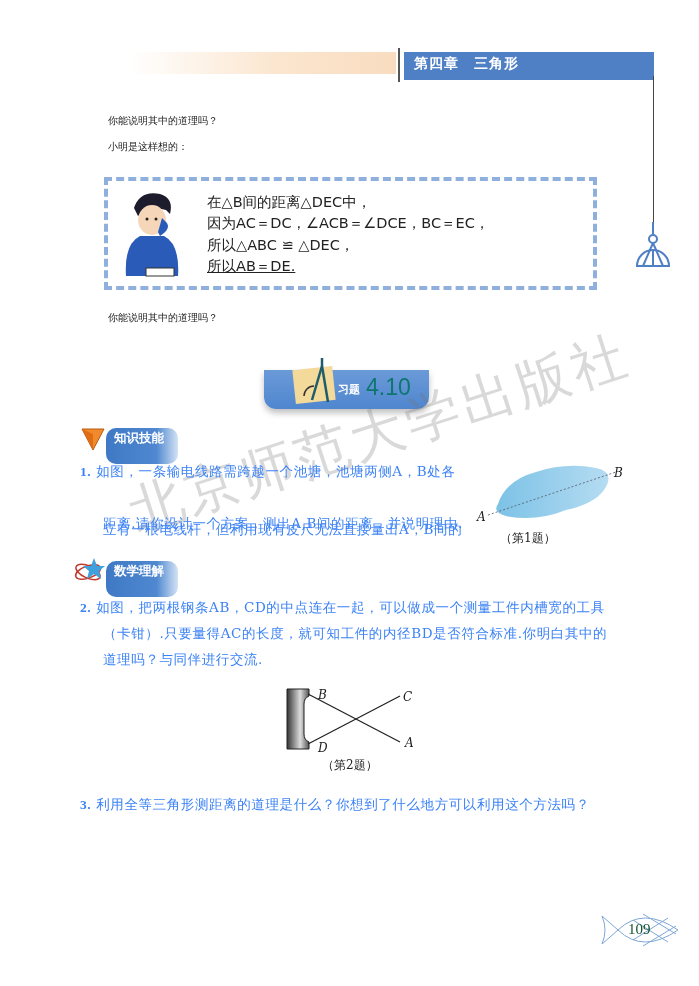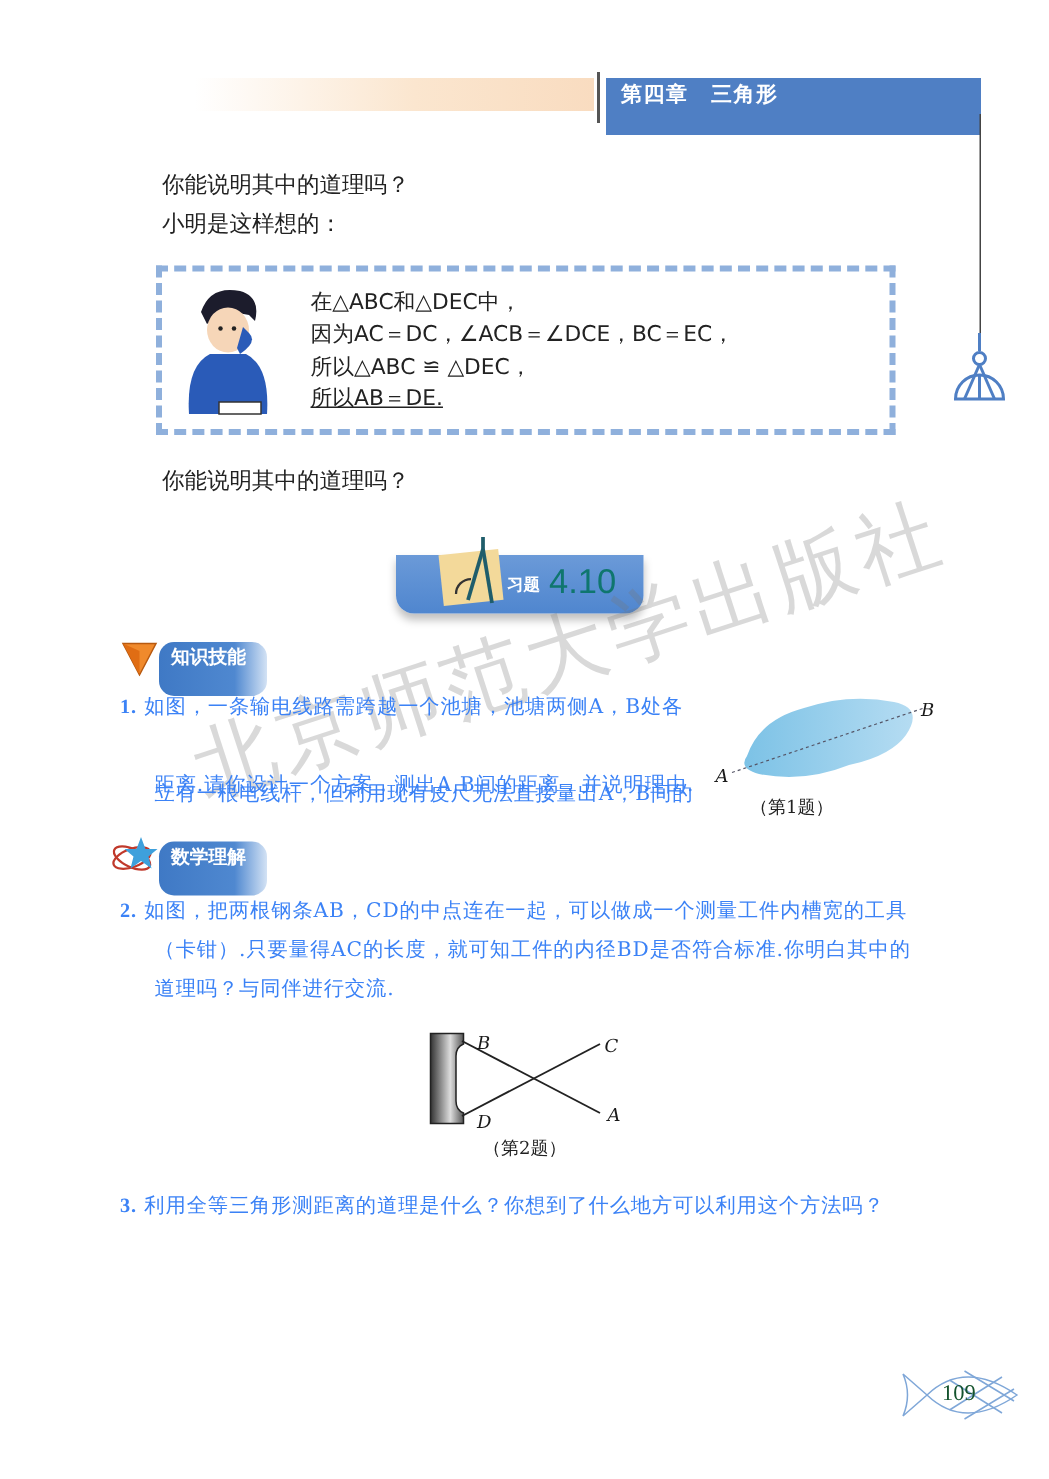--- a/index.html
+++ b/index.html
@@ -8,29 +8,29 @@
     background: #ffffff; color: #1a1a1a;
     font-family: "DejaVu Serif", "Liberation Serif", serif;
   }
   .abs { position: absolute; }
   .header-gradient {
     left: 130px; top: 52px; width: 266px; height: 22px;
     background: linear-gradient(90deg, rgba(253,238,220,0) 0%, #fbe6cf 55%, #f9dcc0 100%);
   }
   .header-divider { left: 398px; top: 48px; width: 2px; height: 34px; background: #555; }
   .chapter-bar {
-    left: 404px; top: 52px; width: 250px; height: 38px; background: #4f7fc4;
+    left: 404px; top: 52px; width: 250px; height: 28px; background: #4f7fc4;
     color: #fff; font-family: "DejaVu Sans", "Liberation Sans", sans-serif;
     font-size: 14px; font-weight: bold; line-height: 22px; padding-left: 10px; box-sizing: border-box;
     letter-spacing: 1px; white-space: pre;
   }
   .side-line { left: 653px; top: 76px; width: 1px; height: 148px; background: #444; }
   .side-icon { left: 633px; top: 222px; width: 40px; height: 48px; }
 
-  .para { font-family: "DejaVu Sans", "Liberation Sans", sans-serif; font-size: 15px; color: #222; }
+  .para { font-family: "DejaVu Sans", "Liberation Sans", sans-serif; font-size: 10px; color: #222; }
   .think-box {
     left: 104px; top: 177px; width: 493px; height: 113px;
     border: 4px dashed #8fb0dc; box-sizing: border-box;
   }
   .boy { left: 120px; top: 188px; width: 62px; height: 92px; }
   .proof { left: 207px; font-size: 14.5px; line-height: 21.5px; }
 
   .ex-banner {
     left: 264px; top: 370px; width: 165px; height: 39px; border-radius: 0 0 12px 12px;
     background: linear-gradient(180deg, #6b9ad8 0%, #4f86cf 100%);
@@ -85,21 +85,21 @@
 <div class="abs think-box"></div>
 <svg class="abs boy" viewBox="0 0 62 92">
   <path d="M14 20 Q20 2 40 6 Q54 10 50 26 L46 22 Q30 18 18 28 Z" fill="#1c1c2c"></path>
   <ellipse cx="32" cy="32" rx="14" ry="15" fill="#f6d6b8"></ellipse>
   <circle cx="27" cy="31" r="1.5" fill="#222"></circle>
     <circle cx="36" cy="31" r="1.5" fill="#222"></circle>
   <path d="M6 88 Q4 56 20 48 L44 48 Q60 56 58 88 Z" fill="#2a5bb8"></path>
   <path d="M40 48 Q52 40 46 34 L42 30 L38 44 Z" fill="#2a5bb8"></path>
   <rect x="26" y="80" width="28" height="8" fill="#fff" stroke="#333"></rect>
 </svg>
-<div class="abs para proof" style="top:192px;">在△ABC和△DEC中，</div>
+<div class="abs para proof" style="top:192px;">在△B间的距离△DEC中，</div>
 <div class="abs para proof" style="top:213px;">因为AC＝DC，∠ACB＝∠DCE，BC＝EC，</div>
 <div class="abs para proof" style="top:235px;">所以△ABC ≌ △DEC，</div>
 <div class="abs para proof" style="top:256px;text-decoration:underline;">所以AB＝DE.</div>
 
 <div class="abs para" style="left:108px;top:311px;">你能说明其中的道理吗？</div>
 
 <div class="abs ex-banner"></div>
 <div class="abs ex-note"></div>
 <svg class="abs" style="left:300px;top:358px;width:36px;height:48px;" viewBox="0 0 36 48">
   <g stroke="#1f5d6b" stroke-width="2.5" fill="none">

